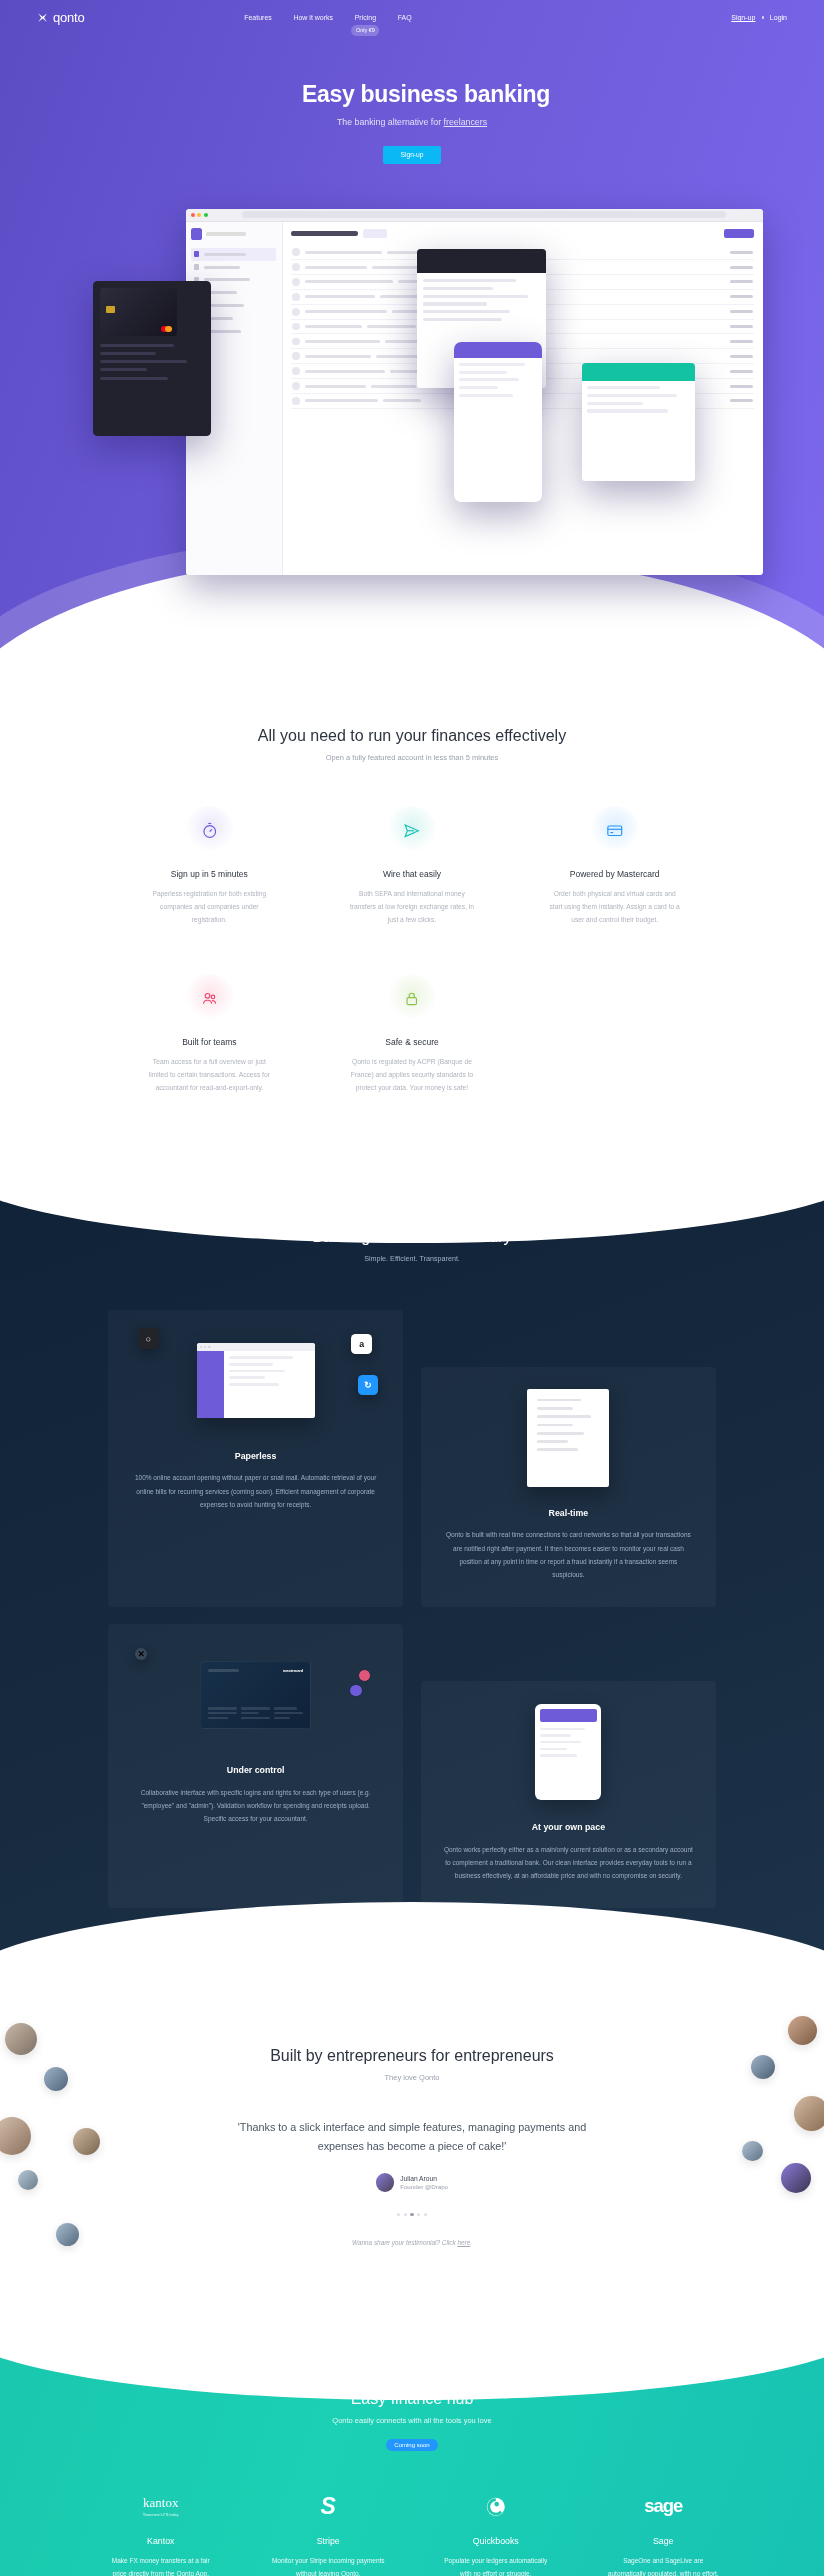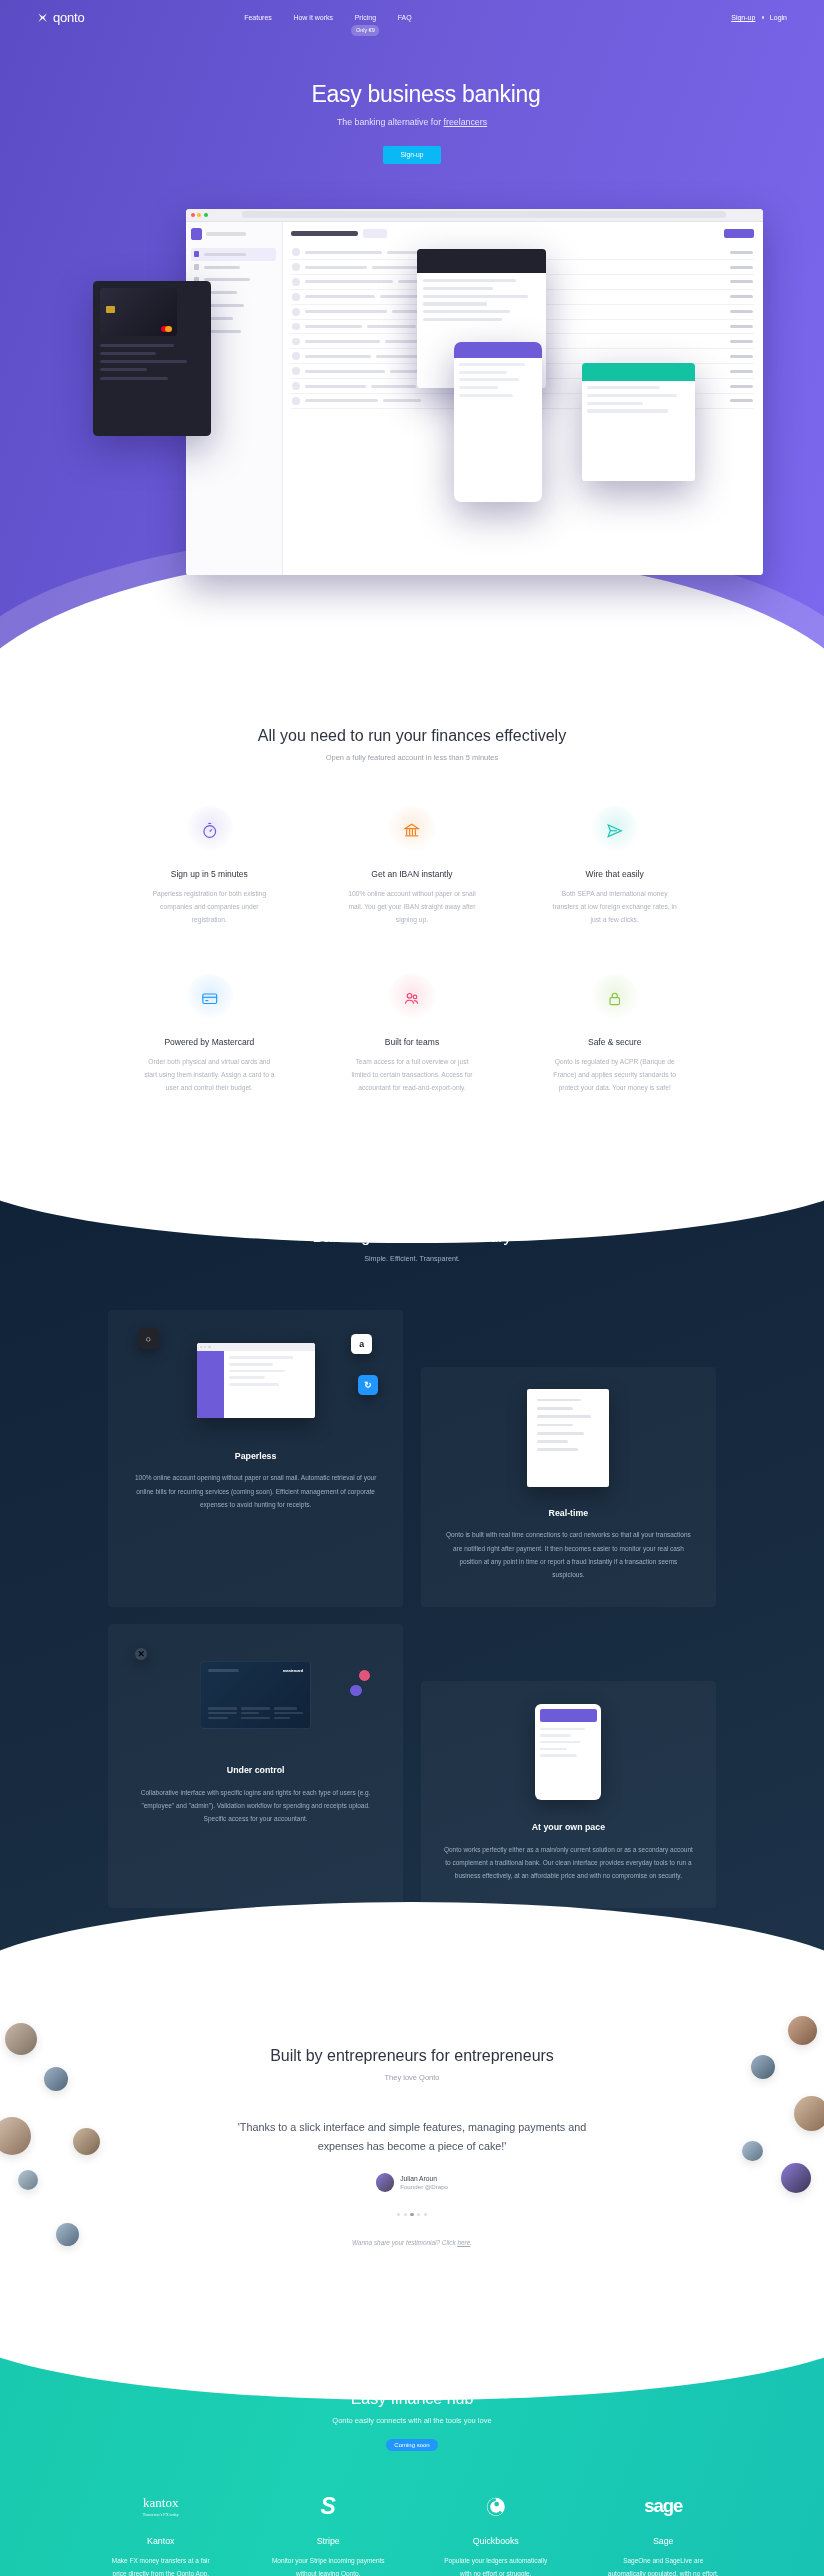--- a/index.html
+++ b/index.html
@@ -42,21 +42,21 @@
     position:absolute; top:12.4px; left:50%; transform:translateX(-50%);
     background:rgba(255,255,255,.22); color:#fff; font-size:5.4px;
     padding:2.1px 4.6px; border-radius:5.2px; white-space:nowrap;
   }
   .nav-right{ display:flex; align-items:center; gap:6.2px; margin-left:auto; }
   .nav-right a{ color:#fff; font-size:7px; text-decoration:none; }
   .nav-right a.signup{ text-decoration:underline; }
   .dot-sep{ width:2.1px; height:2.1px; border-radius:50%; background:rgba(255,255,255,.75); }
 
   .hero-body{ position:relative; z-index:20; text-align:center; padding-top:46px; }
-  .hero-title{ color:#fff; font-size:23px; font-weight:400; letter-spacing:-0.3px;padding-left:28px; }
+  .hero-title{ color:#fff; font-size:23px; font-weight:700; letter-spacing:-0.3px;padding-left:28px; }
   .hero-sub{ color:rgba(255,255,255,.82); font-size:8.8px; margin-top:9.3px; }
   .hero-sub u{ text-decoration:underline; }
   .hero-cta{
     display:inline-block; margin-top:18.5px;
     background:#09b8f5; color:#fff; font-size:6.7px;
     padding:5.7px 17.5px; border-radius:2.1px; border:none; cursor:pointer;
     font-family:inherit;
   }
 
   
@@ -454,32 +454,20 @@
           <svg width="17.5" height="17.5" viewBox="0 0 24 24" fill="none" stroke="#6d5bd8" stroke-width="1.6">
             <circle cx="12" cy="13" r="8"></circle>
               <path d="M12 13 L15 10"></path>
               <path d="M10 2h4"></path>
           </svg>
         </div>
         <div class="ftitle">Sign up in 5 minutes</div>
         <div class="fdesc">Paperless registration for both existing companies and companies under registration.</div>
       </div>
 
-      <div class="fcell">
-        <div class="ficon">
-          <span class="blob" style="background:radial-gradient(circle at 52% 42%, rgba(245,129,31,.14), rgba(245,129,31,0) 66%)"></span>
-          <svg width="17.5" height="17.5" viewBox="0 0 24 24" fill="none" stroke="#f5811f" stroke-width="1.6">
-            <path d="M3 9 L12 3 L21 9 Z"></path>
-              <path d="M5 10v8M9 10v8M13 10v8M17 10v8"></path>
-              <path d="M3 19h18"></path>
-          </svg>
-        </div>
-        <div class="ftitle">Get an IBAN instantly</div>
-        <div class="fdesc">100% online account without paper or snail mail. You get your IBAN straight away after signing up.</div>
-      </div>
 
       <div class="fcell">
         <div class="ficon">
           <span class="blob" style="background:radial-gradient(circle at 52% 42%, rgba(23,194,179,.16), rgba(23,194,179,0) 66%)"></span>
           <svg width="17.5" height="17.5" viewBox="0 0 24 24" fill="none" stroke="#17c2b3" stroke-width="1.6">
             <path d="M3 4 L21 12 L3 20 L6 12 Z"></path>
               <path d="M6 12h9"></path>
           </svg>
         </div>
         <div class="ftitle">Wire that easily</div>

